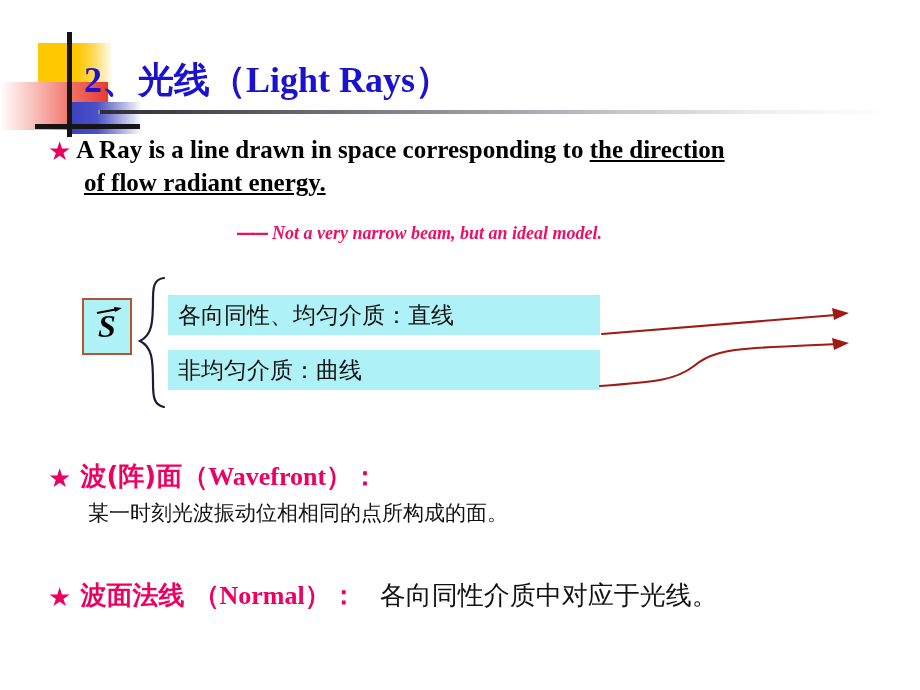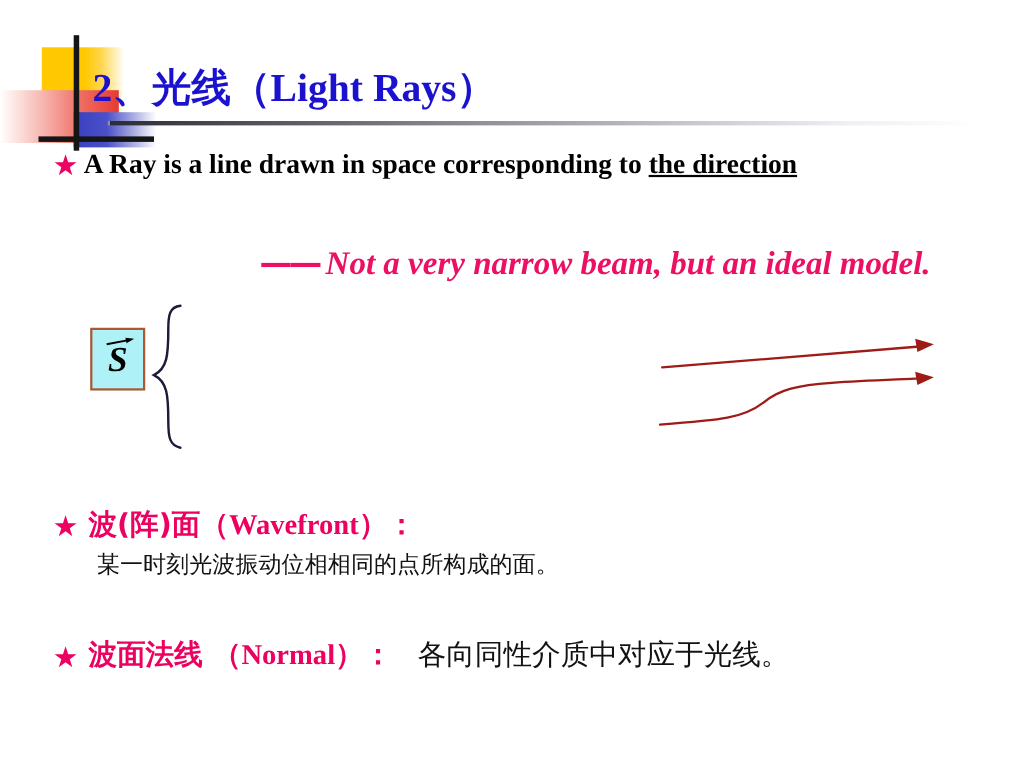--- a/index.html
+++ b/index.html
@@ -126,21 +126,21 @@
     display: block;
     margin-left: 36px;
     margin-top: 1px;
   }
 
   
   #note {
     position: absolute;
     left: 236px;
     top: 222px;
-    font-size: 30px;
+    font-size: 18px;
     font-weight: bold;
     font-style: italic;
     color: #EC0F63;
     white-space: nowrap;
     font-family: "Liberation Serif", "DejaVu Serif", serif;
   }
   #note .dash {
     font-style: normal;
     letter-spacing: -3px;
     margin-right: 6px;
@@ -279,40 +279,43 @@
 <div id="title">
   <span class="num">2、</span><span class="cn">光线</span><span class="num">（Light Rays）</span>
 </div>
 
 <div id="divider-tail"></div>
 <div id="divider"></div>
 
 <div id="ray-def">
   <span class="star">★</span>
   <span>A Ray is a line drawn in space corresponding  to </span><span class="u">the direction</span>
+  <span class="l2 u">of flow radiant energy.</span>
 </div>
 
 <div id="note">
   <span class="dash">——</span><span>Not a very narrow beam, but an ideal model.</span>
 </div>
 
 <div id="diagram">
 
   <div id="s-box">
     <svg class="arrowhat" viewBox="0 0 26 10">
       <line x1="1" y1="7" x2="22" y2="3" stroke="#000" stroke-width="1.8"></line>
       <polygon points="26,2 18,1 19,6" fill="#000"></polygon>
     </svg>
     <div class="sv">S</div>
   </div>
 
   <svg id="brace" viewBox="0 0 34 135">
     <path d="M30 3 C 20 4, 19 12, 19 24 C 19 48, 18 60, 6 66 C 18 72, 19 84, 19 108 C 19 122, 20 130, 30 132" fill="none" stroke="#1B1B3A" stroke-width="2.2" stroke-linecap="round"></path>
   </svg>
 
+  <div class="cbox" id="cbox1">各向同性、均匀介质：直线</div>
+  <div class="cbox" id="cbox2">非均匀介质：曲线</div>
 
   <svg id="arrows" viewBox="0 0 270 120">
 
     <g>
       <path d="M6 44 L 240 25" fill="none" stroke="#9E1B16" stroke-width="2.1" stroke-linecap="round"></path>
       <polygon points="253,23 236,18 238,30" fill="#9E1B16"></polygon>
     </g>
 
     <g>
       <path d="M4 96 C 60 92, 80 90, 98 76 C 112 64, 130 60, 160 58 C 190 56, 220 55, 240 54" fill="none" stroke="#9E1B16" stroke-width="2.1" stroke-linecap="round"></path>

